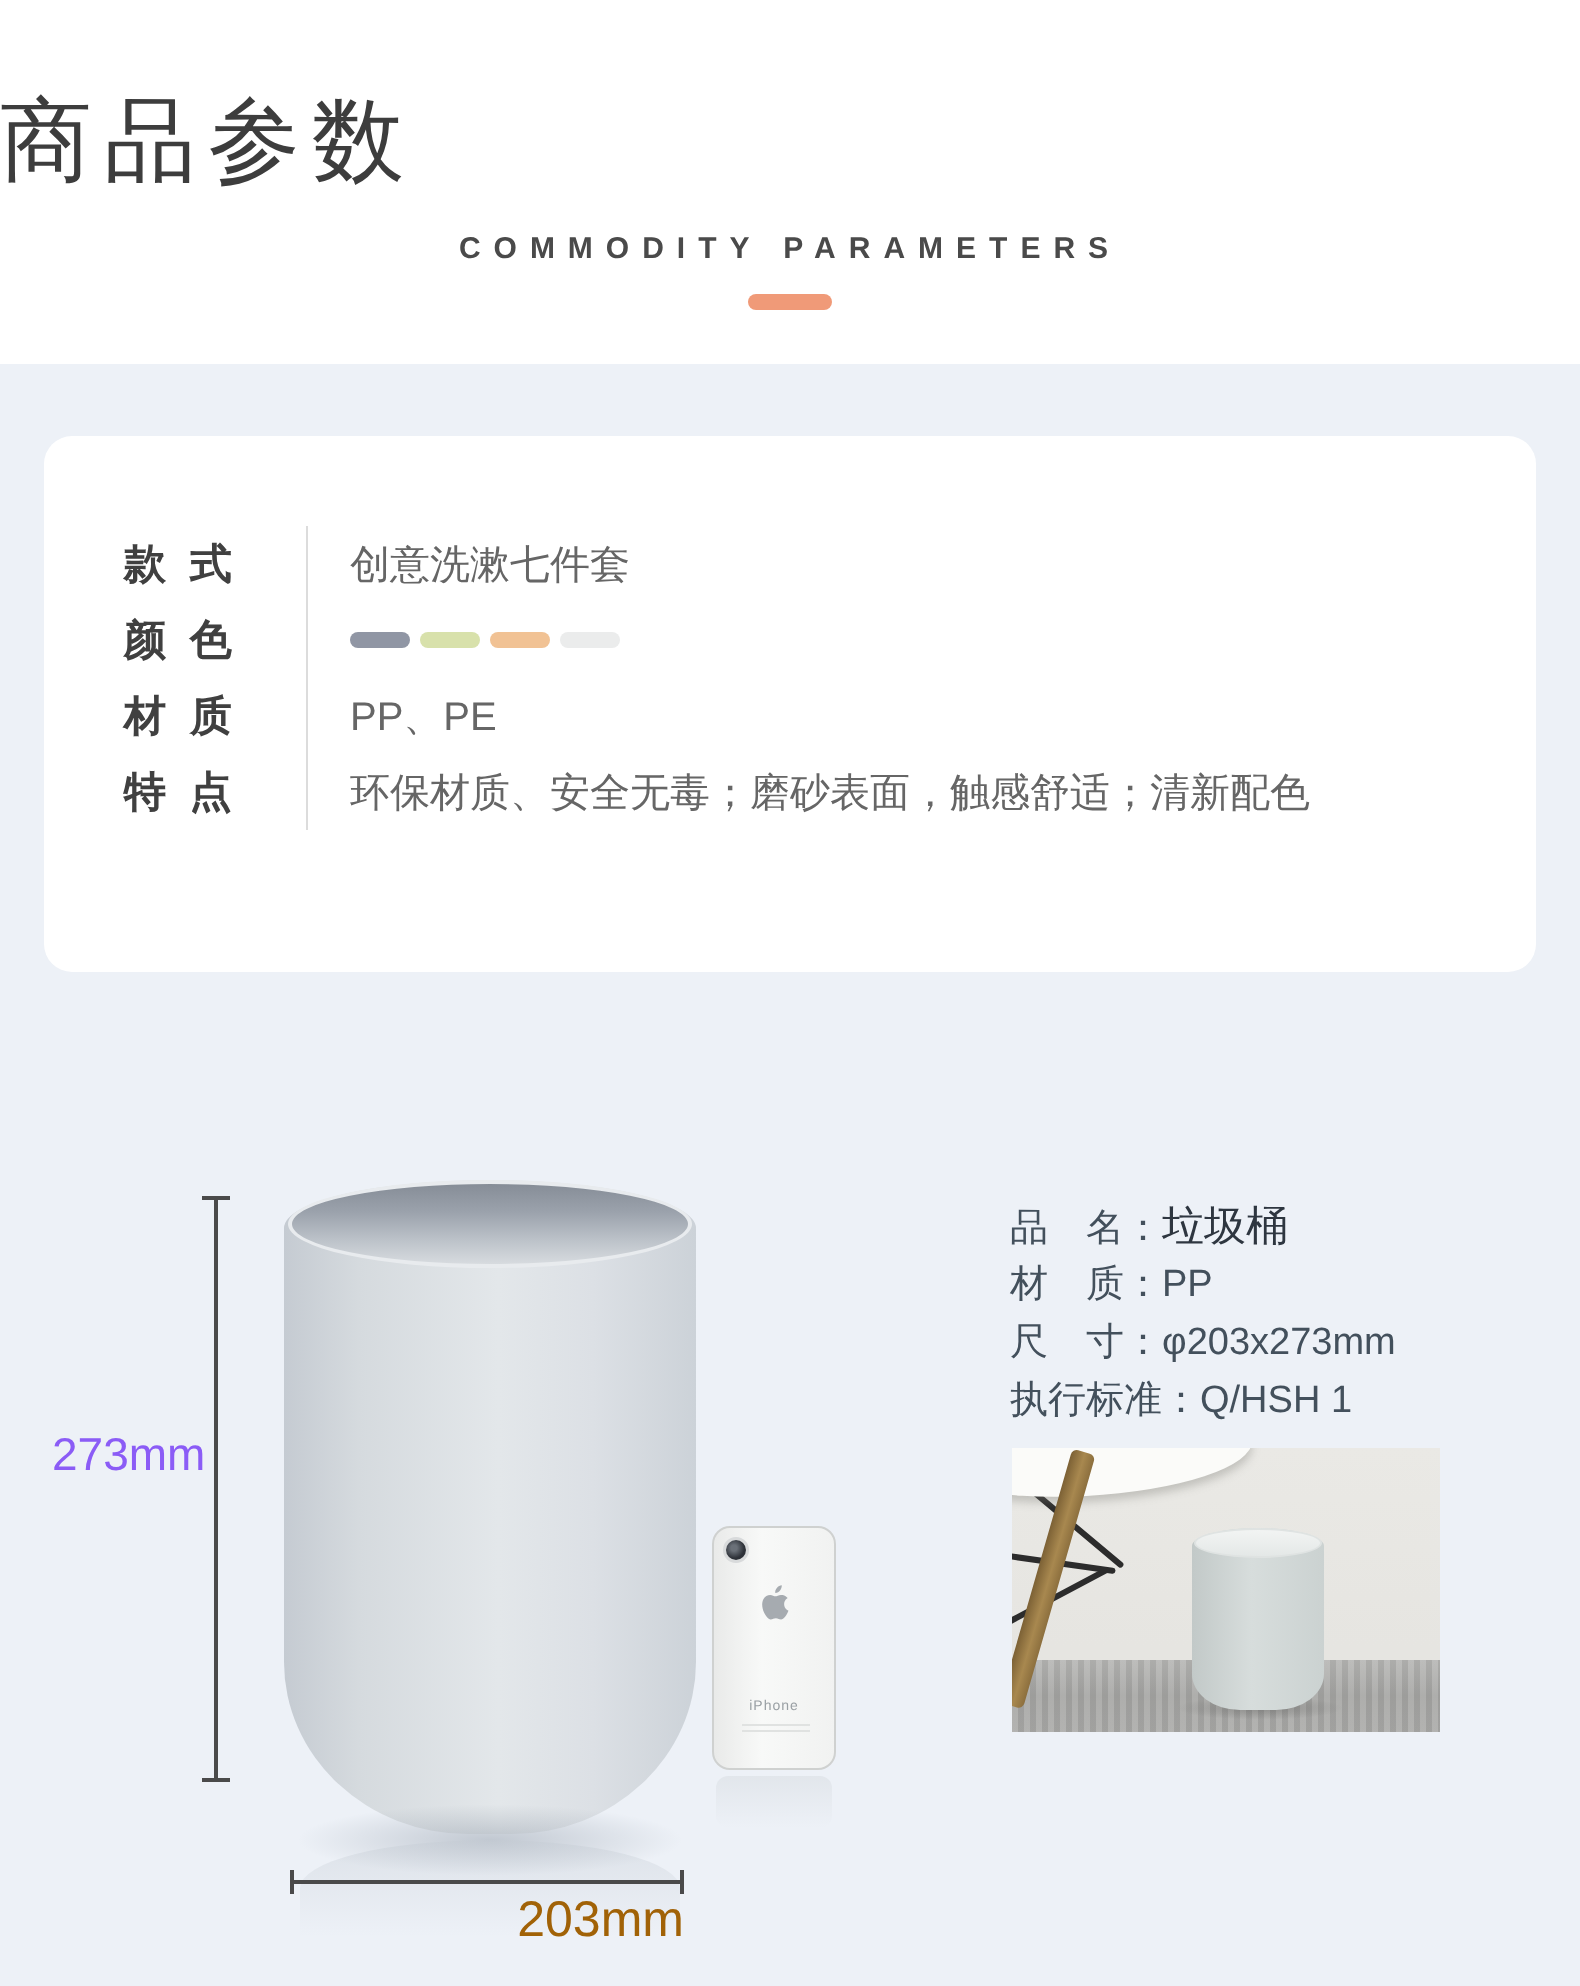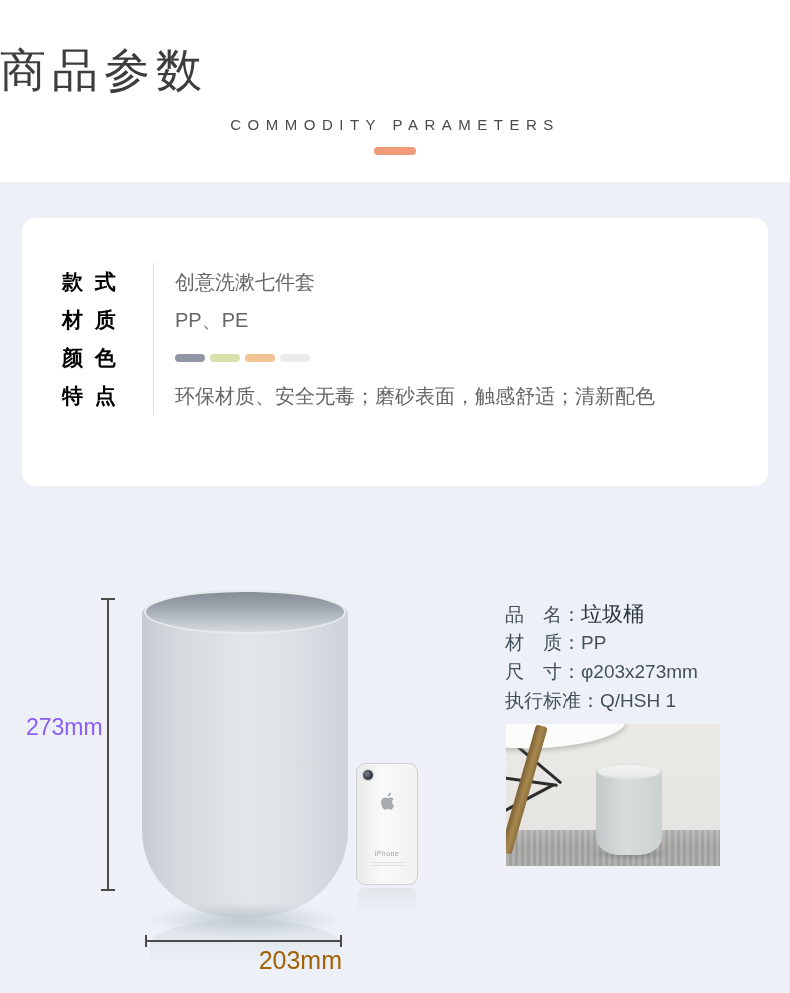--- a/index.html
+++ b/index.html
@@ -15,37 +15,37 @@
   }
 
   
   .header-title {
     position:absolute; left:0; top:40px; width:790px;
     text-align:left; font-size:46px; font-weight:300;
     letter-spacing:6px; color:#3d3d3d;
   }
   .header-subtitle {
     position:absolute; left:0; top:116px; width:790px;
-    text-align:center; font-size:15px; font-weight:400;
+    text-align:center; font-size:15px; font-weight:700;
     letter-spacing:6.5px; color:#4a4a4a;
   }
   .accent-bar {
     position:absolute; left:374px; top:147px; width:42px; height:8px;
     border-radius:4px;
   }
 
   
   .params-card {
     position:absolute; left:22px; top:218px; width:746px; height:268px;
     background:#ffffff; border-radius:14px; padding-top:45px;
   }
   .param-row { display:flex; height:38px; align-items:center; }
   .param-label {
     flex:0 0 131px; padding-left:40px; font-size:21px; font-weight:700;
-    color:#000000; letter-spacing:3px; white-space:nowrap;
+    color:#404040; letter-spacing:3px; white-space:nowrap;
   }
   .param-value-cell {
     flex:1; height:100%; border-left:1px solid #dcdcdc;
     padding-left:21px; display:flex; align-items:center;
   }
   .param-value { font-size:20px; color:#666666; white-space:nowrap; }
   .swatch-group { display:flex; align-items:center; gap:5px; }
   .swatch { width:30px; height:8px; border-radius:4px; display:inline-block; }
 
   
@@ -191,34 +191,34 @@
   <div class="accent-bar" style="background: rgb(240, 154, 120);"></div>
 
   <div class="params-card">
     <div class="param-row">
       <span class="param-label">款 式</span>
       <span class="param-value-cell">
         <span class="param-value">创意洗漱七件套</span>
       </span>
     </div>
     <div class="param-row">
-      <span class="param-label">材 质</span>
-      <span class="param-value-cell">
-        <span class="param-value">PP、PE</span>
-      </span>
-    </div>
-    <div class="param-row">
       <span class="param-label">颜 色</span>
       <span class="param-value-cell">
         <span class="swatch-group">
           <span class="swatch" style="background: rgb(144, 150, 164);"></span>
           <span class="swatch" style="background: rgb(216, 225, 171);"></span>
           <span class="swatch" style="background: rgb(241, 194, 148);"></span>
           <span class="swatch" style="background: rgb(235, 236, 236);"></span>
         </span>
+      </span>
+    </div>
+    <div class="param-row">
+      <span class="param-label">材 质</span>
+      <span class="param-value-cell">
+        <span class="param-value">PP、PE</span>
       </span>
     </div>
     <div class="param-row">
       <span class="param-label">特 点</span>
       <span class="param-value-cell">
         <span class="param-value">环保材质、安全无毒；磨砂表面，触感舒适；清新配色</span>
       </span>
     </div>
   </div>
 

